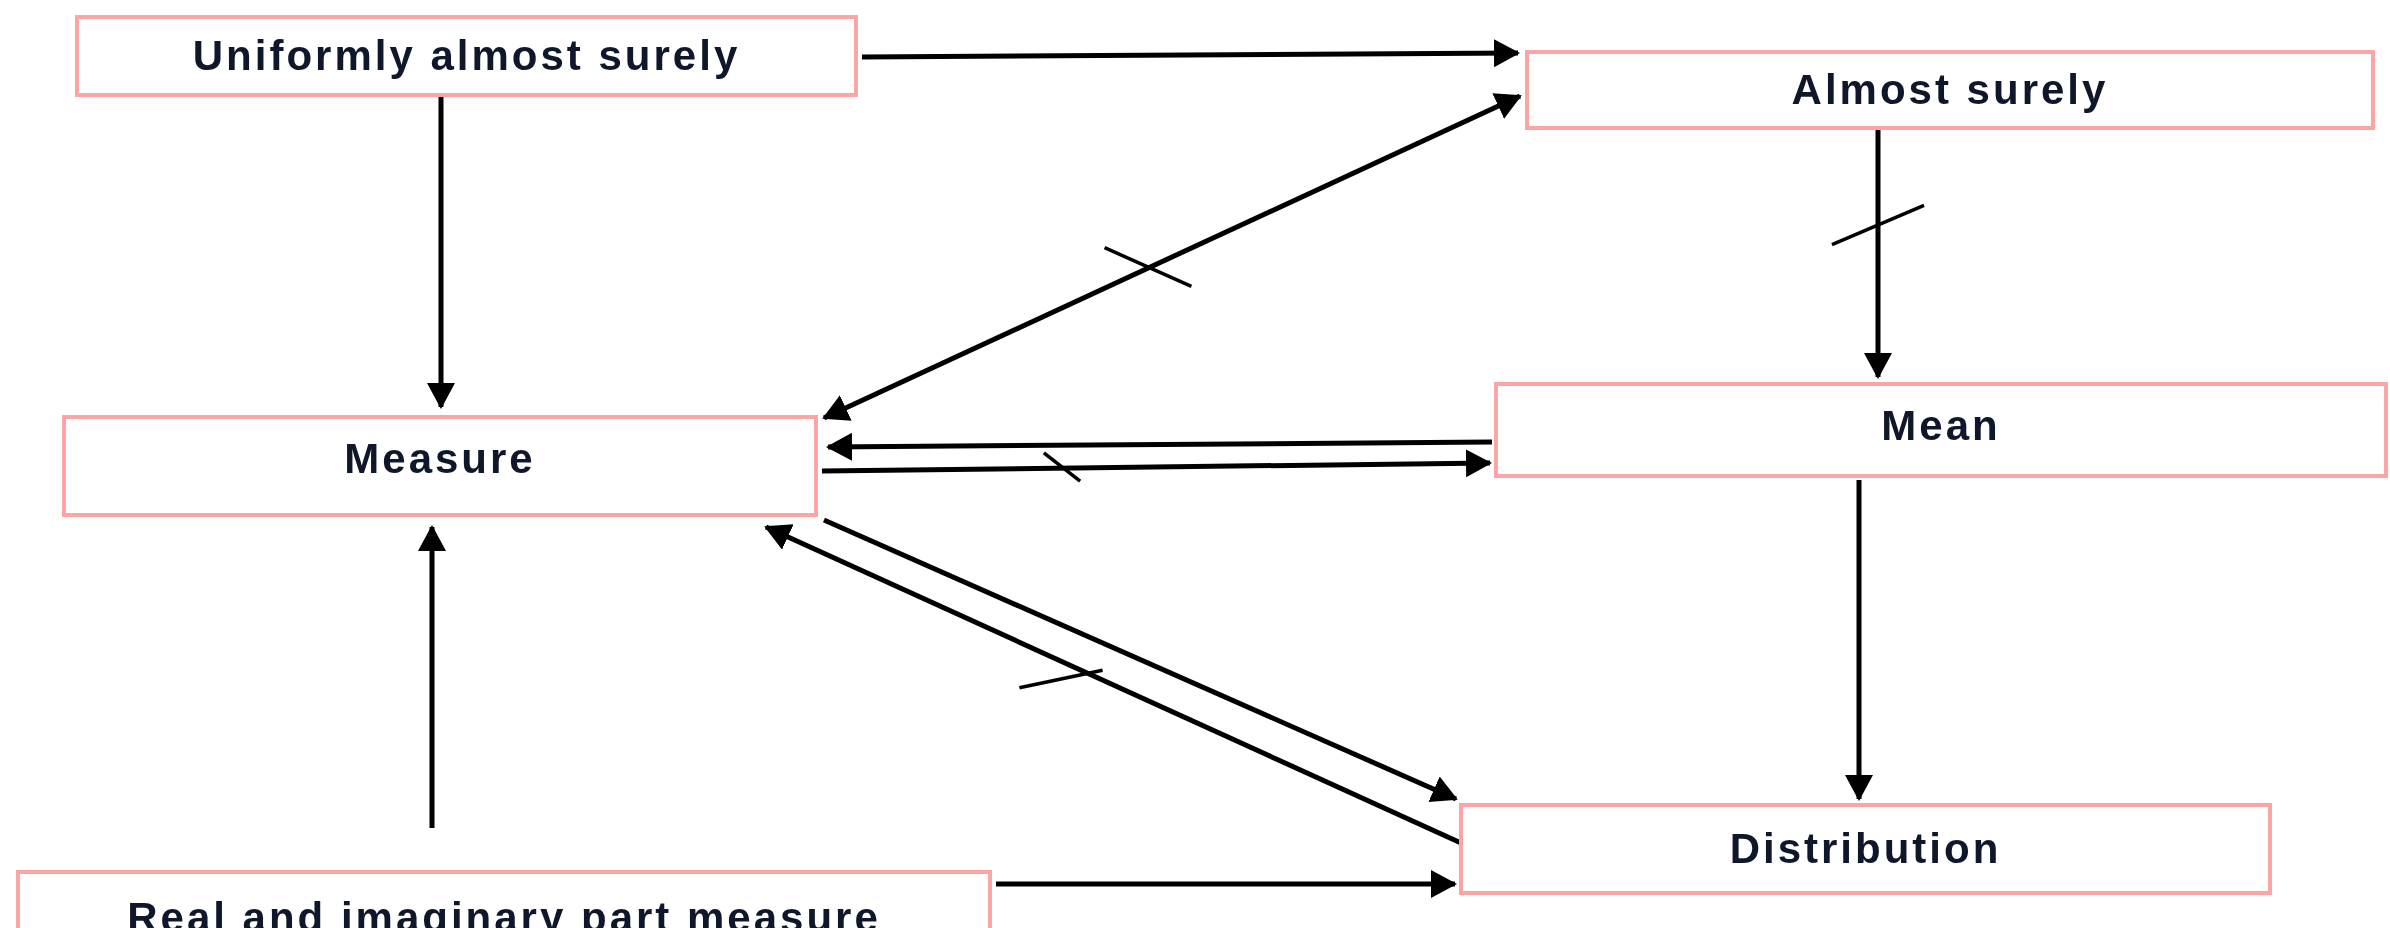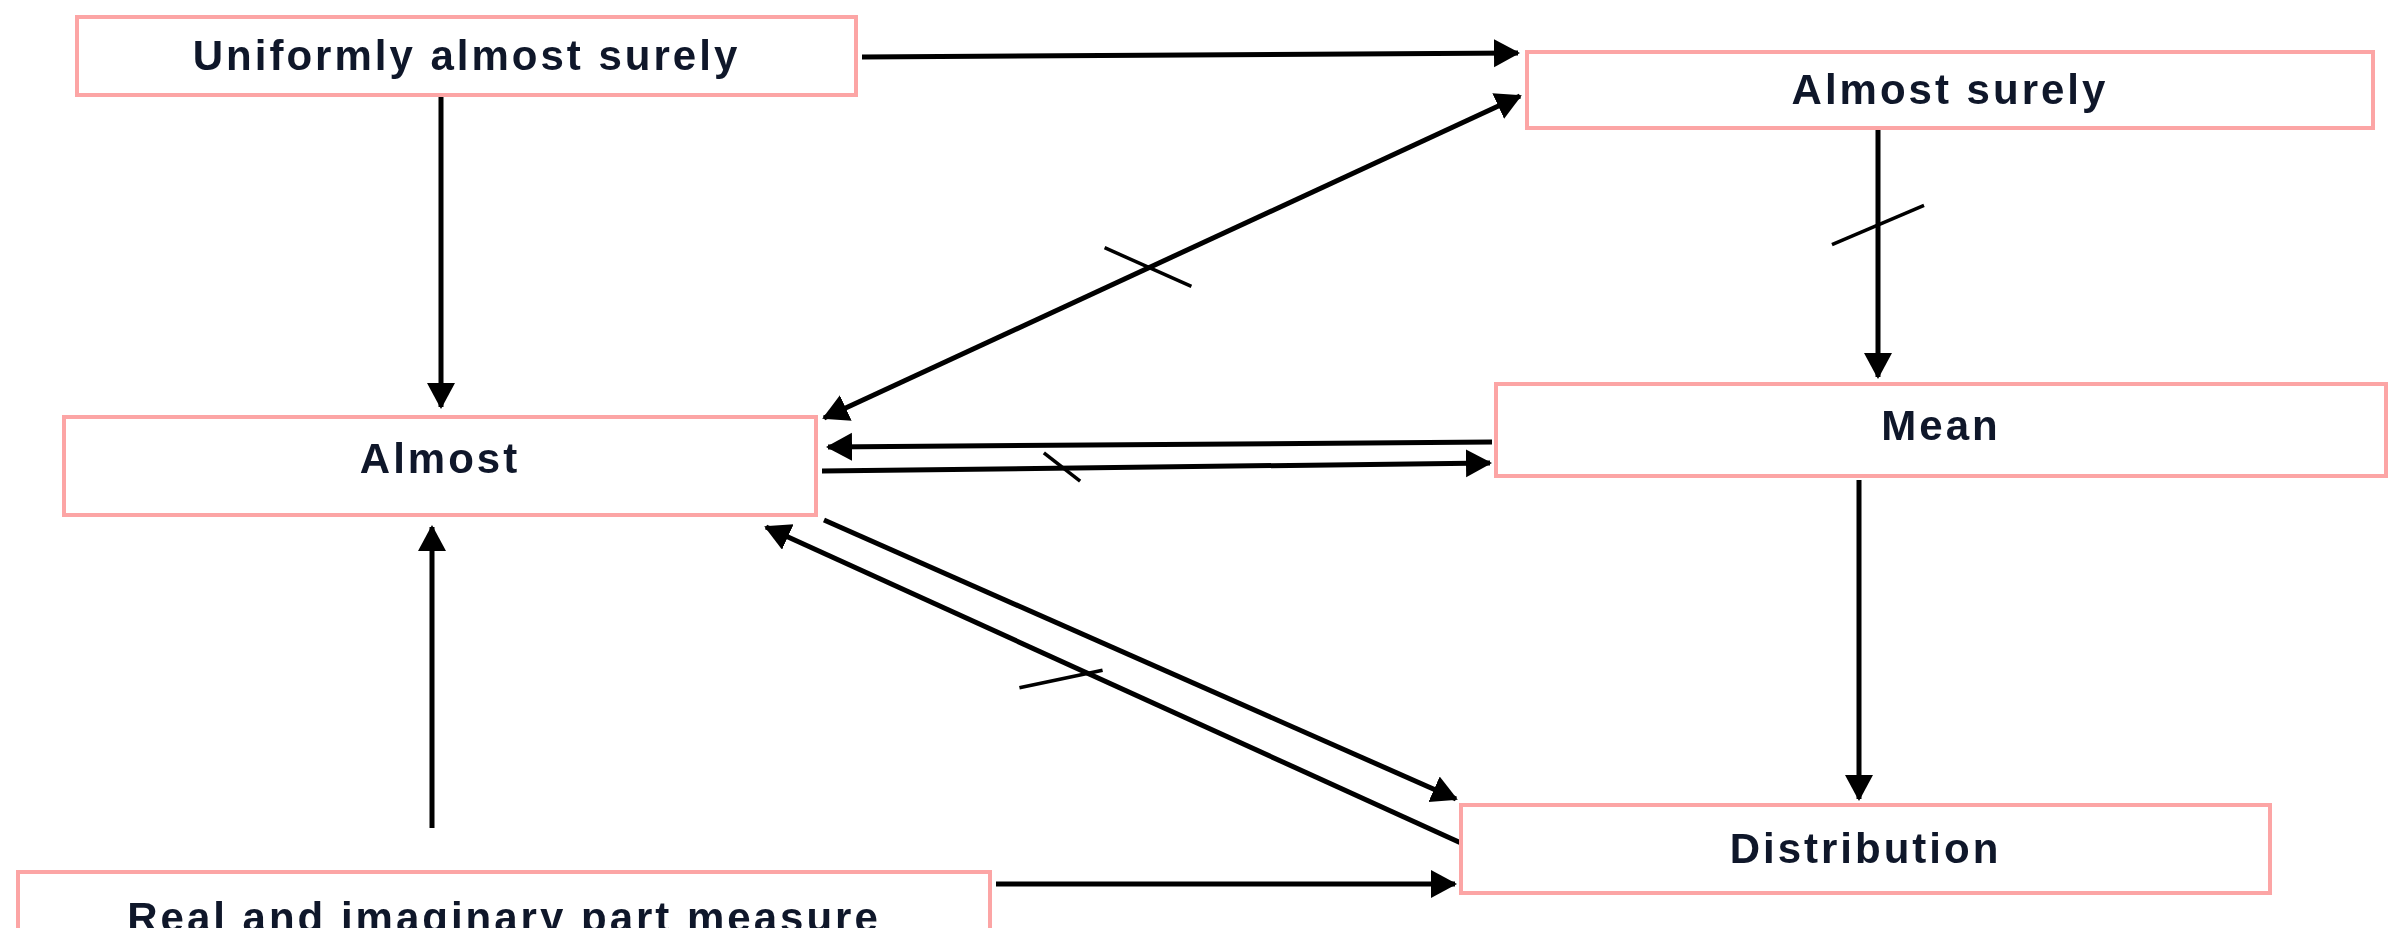--- a/index.html
+++ b/index.html
@@ -66,21 +66,21 @@
         <line x1="824" y1="520" x2="1456" y2="799" stroke="#000000" stroke-width="5" marker-end="url(#ah)"></line>
         <line x1="432" y1="828" x2="432" y2="527" stroke="#000000" stroke-width="5" marker-end="url(#ah)"></line>
         <line x1="996" y1="884" x2="1455" y2="884" stroke="#000000" stroke-width="5" marker-end="url(#ah)"></line>
       </g>
   </svg>
 
   <div class="node" style="left:75px; top:15px; width:783px; height:82px;">Uniformly almost surely</div>
 
   <div class="node" style="left:1525px; top:14px; width:850px; height:80px;margin-top:36px;">Almost surely</div>
 
-  <div class="node text-high" style="left:62px; top:415px; width:756px; height:102px;">Almost</div>
+  <div class="node text-high" style="left:62px; top:415px; width:756px; height:102px;">Measure</div>
 
   <div class="node text-high" style="left:1494px; top:382px; width:894px; height:96px;">Mean</div>
 
   <div class="node" style="left:16px; top:830px; width:976px; height:95px;margin-top:40px;">Real and imaginary part measure</div>
 
   <div class="node" style="left:1459px; top:803px; width:813px; height:92px;">Distribution</div>
 
 </div>
 
 </body></html>

